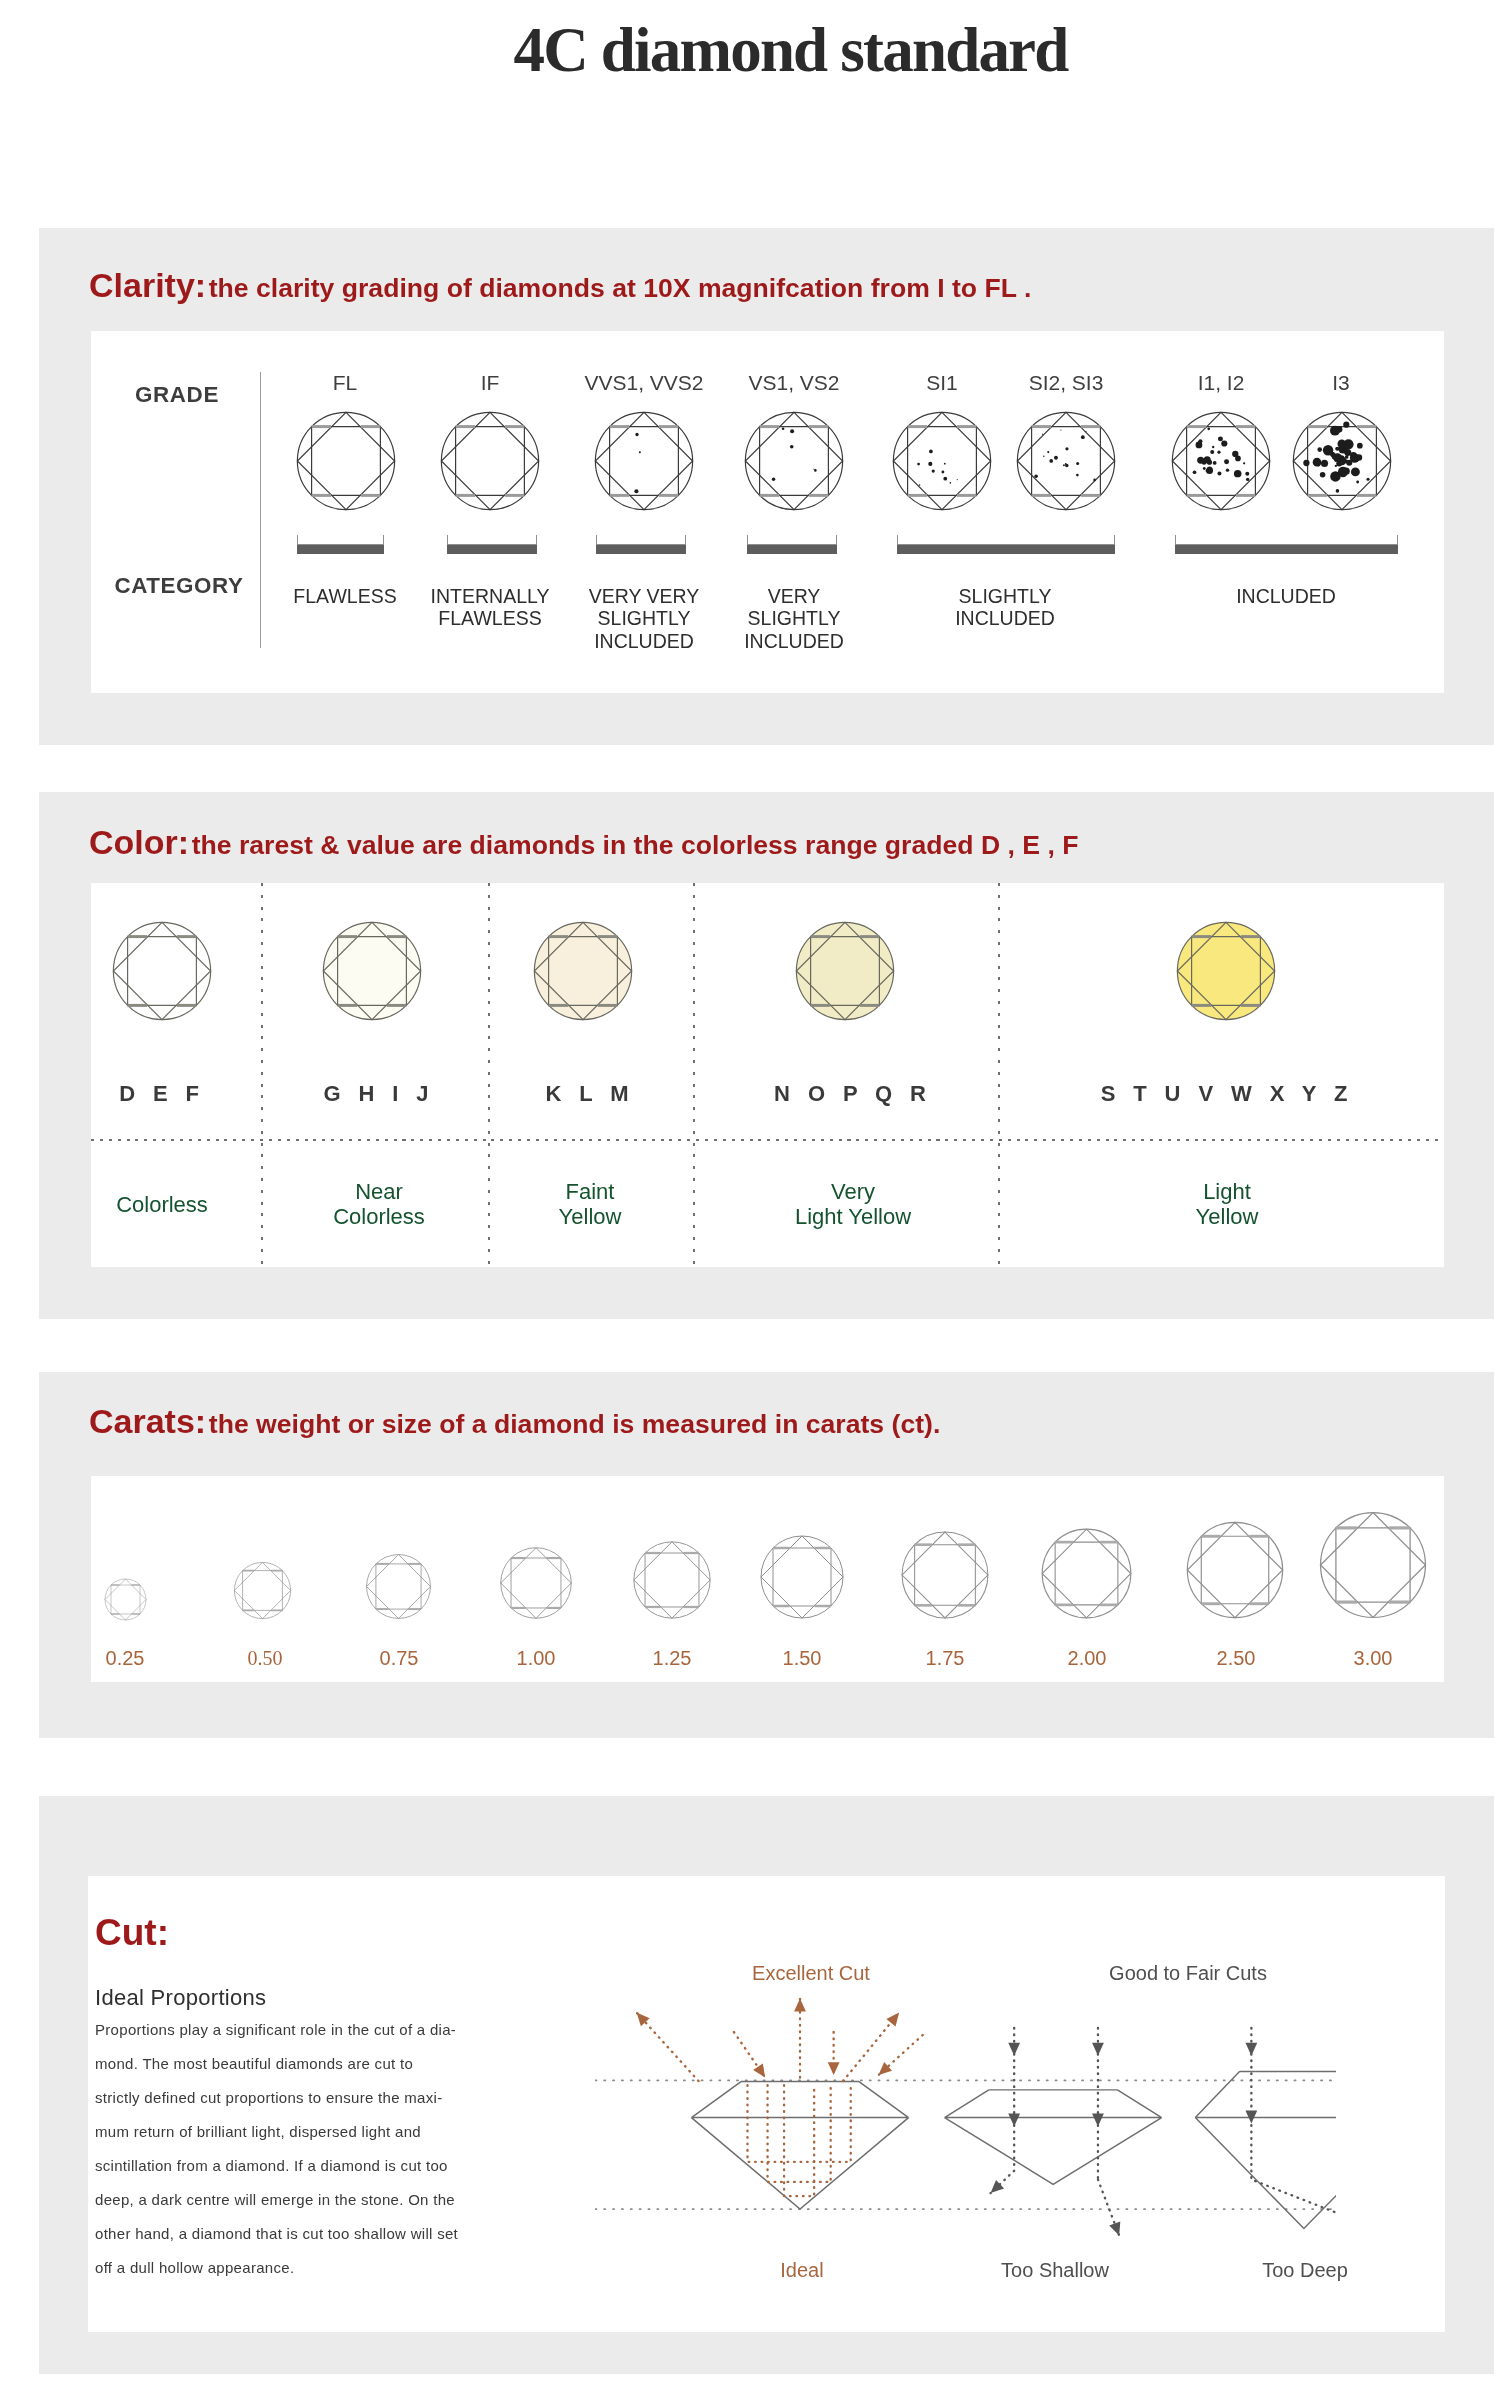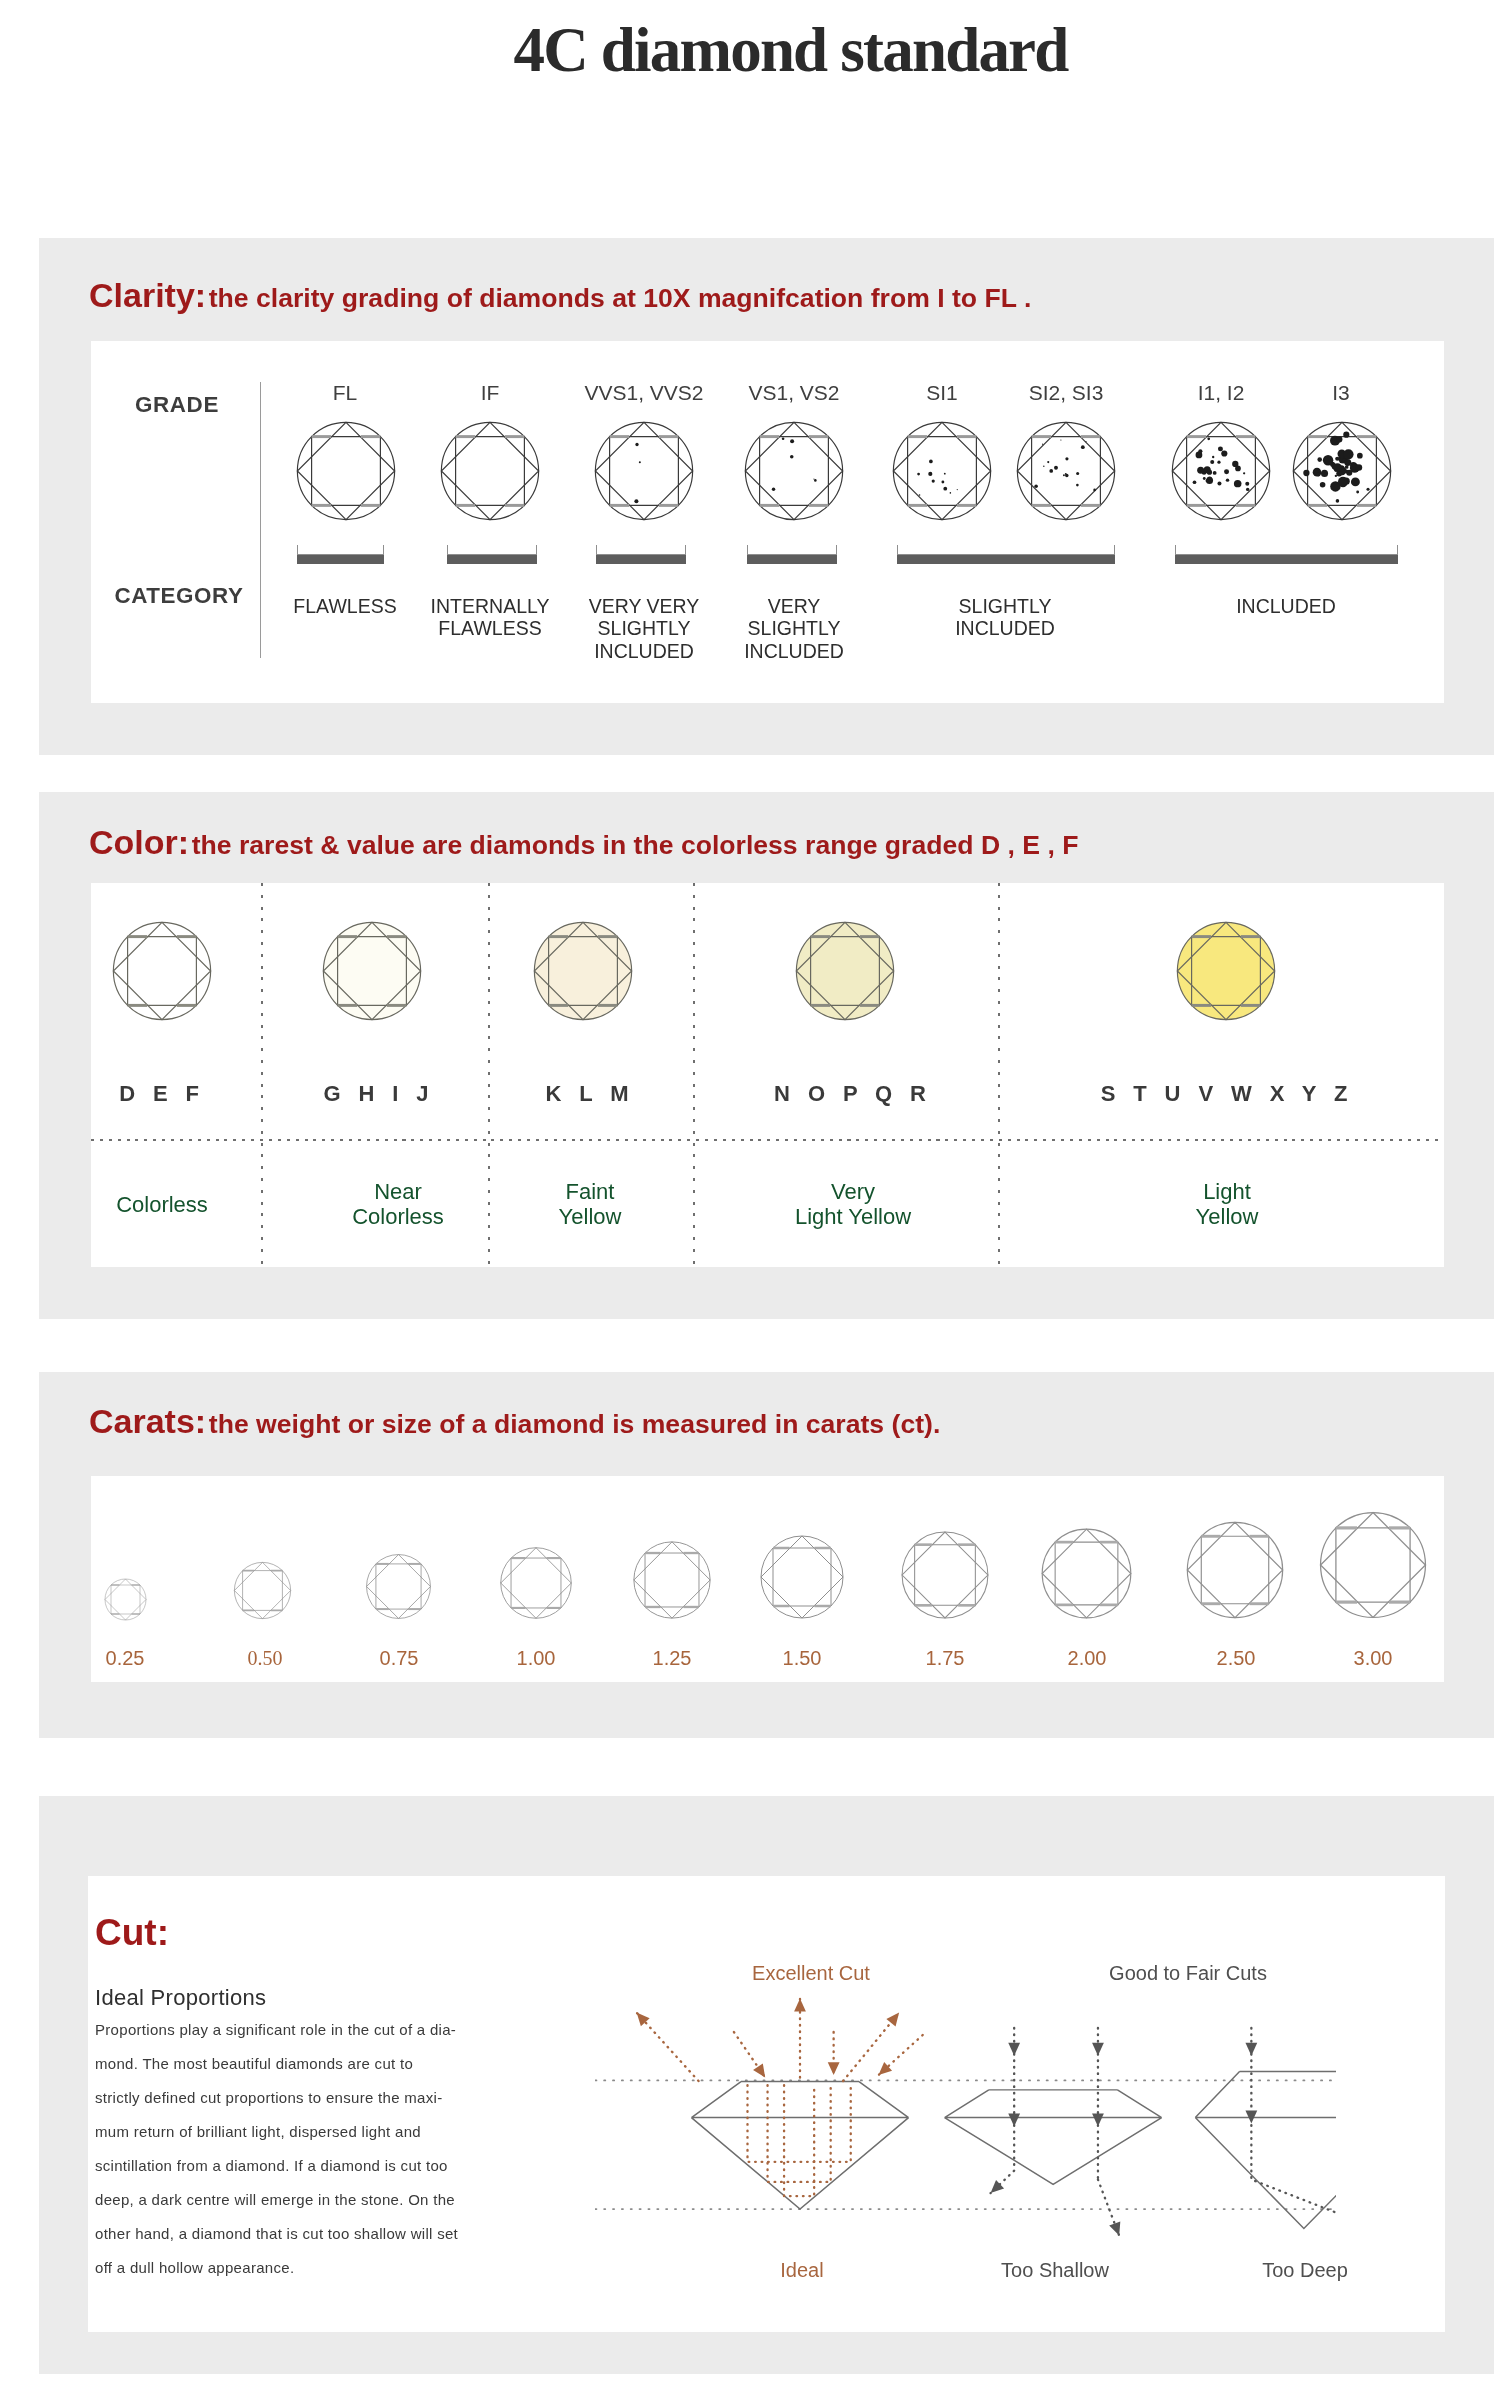--- a/index.html
+++ b/index.html
@@ -52,21 +52,21 @@
       <line class="gem-sym-dash" x1="28" y1="28" x2="61" y2="28"></line>
       <line class="gem-sym-dash" x1="111" y1="28" x2="144" y2="28"></line>
       <line class="gem-sym-dash" x1="28" y1="144" x2="61" y2="144"></line>
       <line class="gem-sym-dash" x1="111" y1="144" x2="144" y2="144"></line>
     </g>
   </defs>
 </svg>
 
 <div class="abs page-title">4C diamond standard</div>
 
-<div class="abs gray-block" style="top:238px;height:517px;">
+<div class="abs gray-block" style="top:228px;height:517px;">
   <div class="abs sec-head vctr" style="left:50px;top:57px;">
     <span class="big">Clarity:</span>
     <span class="small">the clarity grading of diamonds at 10X magnifcation from I to FL .</span>
   </div>
 
   <div class="abs panel" style="left:52px;top:103px;width:1353px;height:362px;">
     <div class="abs tbl-label ctr" style="left:86px;top:64px;">GRADE</div>
     <div class="abs tbl-label ctr" style="left:88px;top:255px;">CATEGORY</div>
     <div class="abs divider-v" style="left:169px;top:41px;height:276px;"></div>
 
@@ -296,21 +296,21 @@
         <use href="#gemsym"></use>
       </svg>
 
     <div class="abs letters ctr" style="left:71px;top:211px;">D E F</div>
     <div class="abs letters ctr" style="left:288px;top:211px;">G H I J</div>
     <div class="abs letters ctr" style="left:499px;top:211px;">K L M</div>
     <div class="abs letters ctr" style="left:762px;top:211px;">N O P Q R</div>
     <div class="abs letters ctr" style="left:1136px;top:211px;">S T U V W X Y Z</div>
 
     <div class="abs color-name ctr" style="left:71px;top:321px;">Colorless</div>
-    <div class="abs color-name ctr" style="left:288px;top:321px;margin-left:19px;">Near
+    <div class="abs color-name ctr" style="left:288px;top:321px;">Near
 Colorless</div>
     <div class="abs color-name ctr" style="left:499px;top:321px;">Faint
 Yellow</div>
     <div class="abs color-name ctr" style="left:762px;top:321px;">Very
 Light Yellow</div>
     <div class="abs color-name ctr" style="left:1136px;top:321px;">Light
 Yellow</div>
   </div>
 </div>
 

